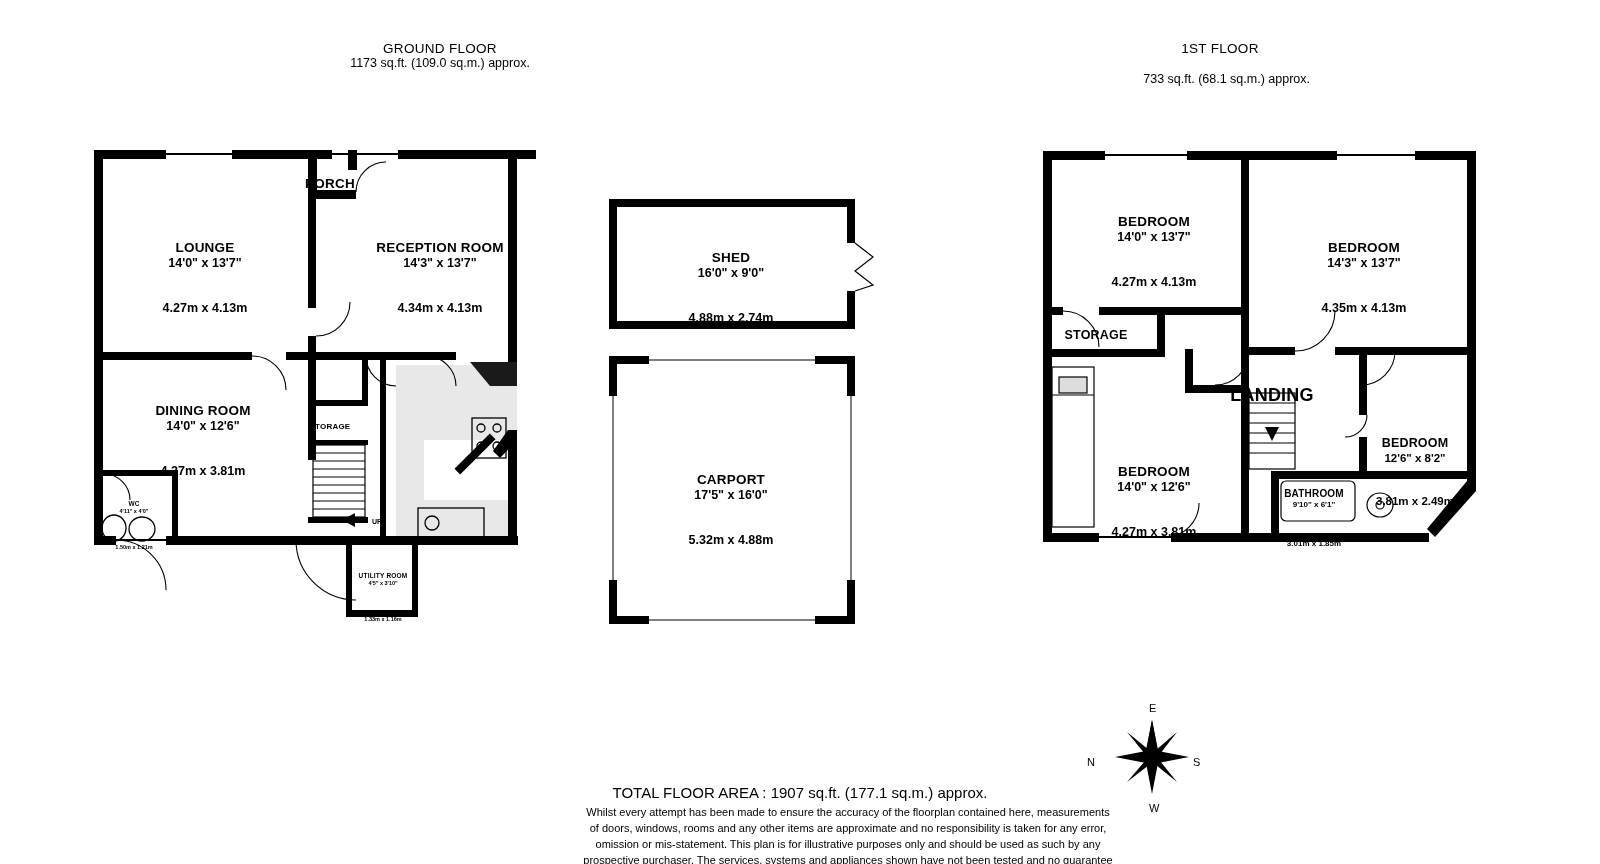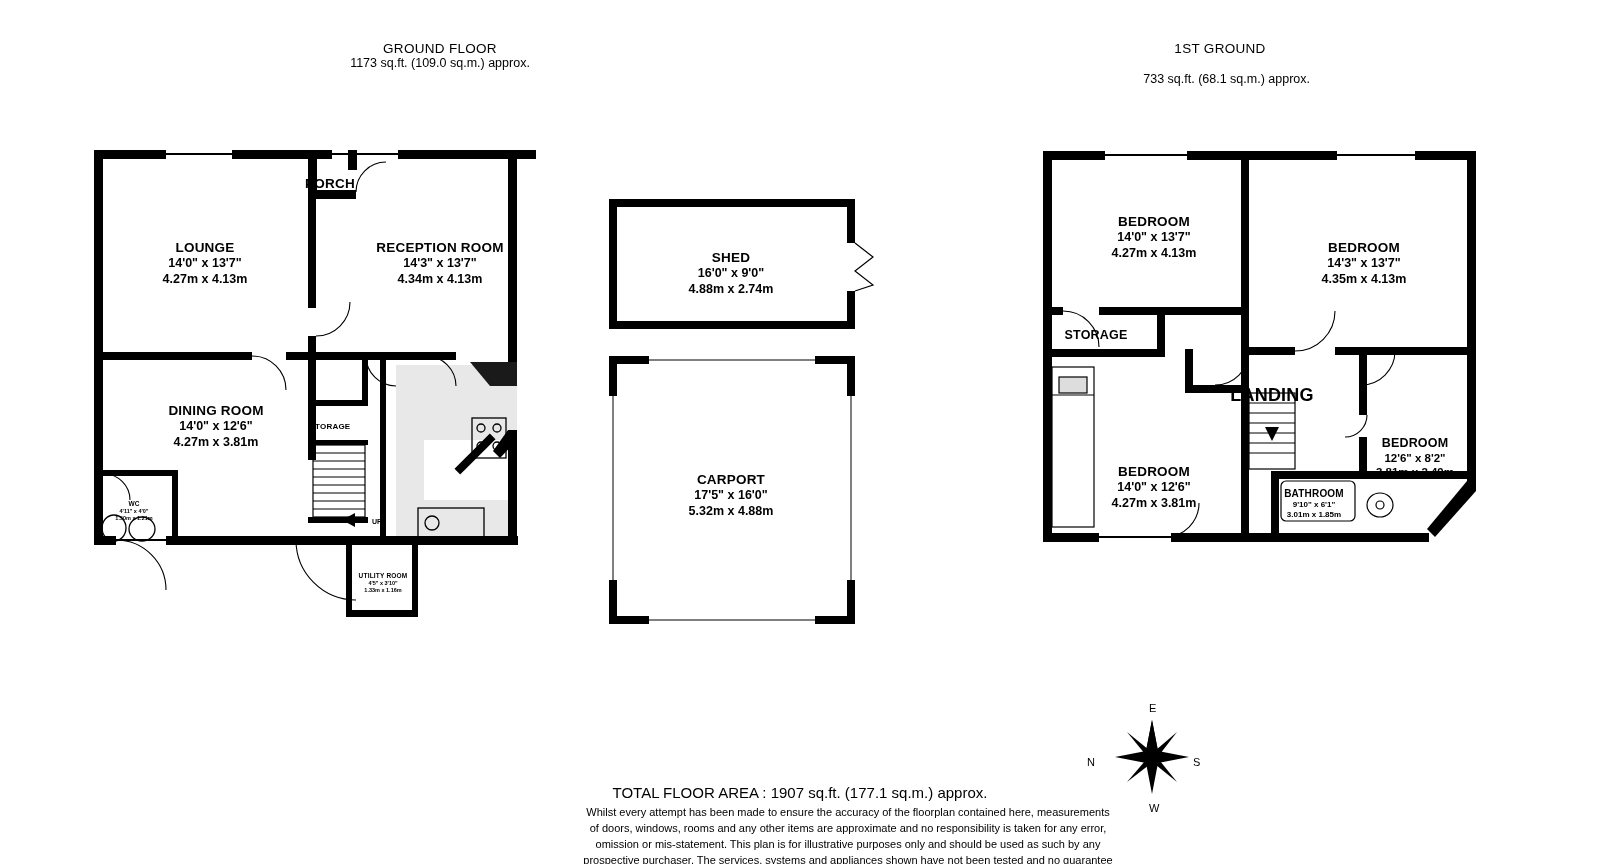--- a/index.html
+++ b/index.html
@@ -4,42 +4,42 @@
 <style>
   html,body{margin:0;padding:0;background:#ffffff;}
   body{width:1600px;height:864px;position:relative;font-family:"Liberation Sans",sans-serif;color:#000;overflow:hidden;}
   .stage{position:absolute;left:0;top:0;width:1400px;height:864px;}
   .abs{position:absolute;}
   .ttl{font-size:13.5px;font-weight:400;letter-spacing:.3px;text-align:center;}
   .sub{font-size:12.5px;text-align:center;}
   .room{text-align:center;line-height:1.22;}
   .room .nm{font-weight:bold;font-size:13.5px;letter-spacing:.2px;}
   .room .d1{font-weight:bold;font-size:12.5px;}
-  .room .d2{font-weight:bold;font-size:12.5px;}
+  .room .d2{font-weight:bold;font-size:12.5px;margin-top:29px;}
   .room.small .nm{font-size:10px;}
   .room.small .d1,.room.small .d2{font-size:8px;}
   .room.tiny .nm{font-size:6.5px;}
   .room.tiny .d1,.room.tiny .d2{font-size:5.5px;}
   .room.mid .nm{font-size:11px;}
   .room.mid .d1,.room.mid .d2{font-size:9.5px;}
   .footer{position:absolute;left:0;width:1600px;text-align:center;margin-top:33px;}
   .total{font-size:15px;}
   .disc{font-size:11px;line-height:1.45;}
   .made{font-size:11px;}
   svg{display:block;overflow:visible;}
 </style>
 </head>
 <body>
 
 <div class="stage">
 
   <div class="abs ttl" style="left:340px;top:41px;width:200px;">GROUND FLOOR</div>
   <div class="abs sub" style="left:330px;top:56px;width:220px;">1173 sq.ft. (109.0 sq.m.) approx.</div>
 
-  <div class="abs ttl" style="left:1145px;top:41px;width:150px;">1ST GROUND</div>
+  <div class="abs ttl" style="left:1145px;top:41px;width:150px;">1ST FLOOR</div>
   <div class="abs sub" style="left:1130px;top:72px;width:180px;text-align:right;">733 sq.ft. (68.1 sq.m.) approx.</div>
 
   <svg class="abs" style="left:80px;top:140px;" width="480" height="500" viewBox="0 0 480 500">
     <g fill="#000">
 
       <polygon points="316,225 370,225 370,250 345,250 345,300 316,300" fill="#e8e8e8"></polygon>
       <polygon points="316,225 430,225 437,232 437,290 425,300 345,300 345,260 316,260" fill="#e8e8e8"></polygon>
       <polygon points="316,360 437,360 437,400 316,400" fill="#e8e8e8"></polygon>
       <rect x="316" y="300" width="28" height="100" fill="#e8e8e8"></rect>
 
@@ -154,21 +154,21 @@
   <div class="abs room" style="left:340px;top:240px;width:200px;">
     <div class="nm">RECEPTION ROOM</div>
     <div class="d1">14'3"  x 13'7"</div>
     <div class="d2">4.34m  x 4.13m</div>
   </div>
 
   <div class="abs room" style="left:290px;top:176px;width:80px;">
     <div class="nm">PORCH</div>
   </div>
 
-  <div class="abs room" style="left:140px;top:403px;width:152px;">
+  <div class="abs room" style="left:127px;top:403px;width:152px;">
     <div class="nm">DINING ROOM</div>
     <div class="d1">14'0"  x 12'6"</div>
     <div class="d2">4.27m  x 3.81m</div>
   </div>
 
 
   <div class="abs room tiny" style="left:300px;top:422px;width:60px;">
     <div class="nm" style="font-size:8px;">STORAGE</div>
   </div>
 

